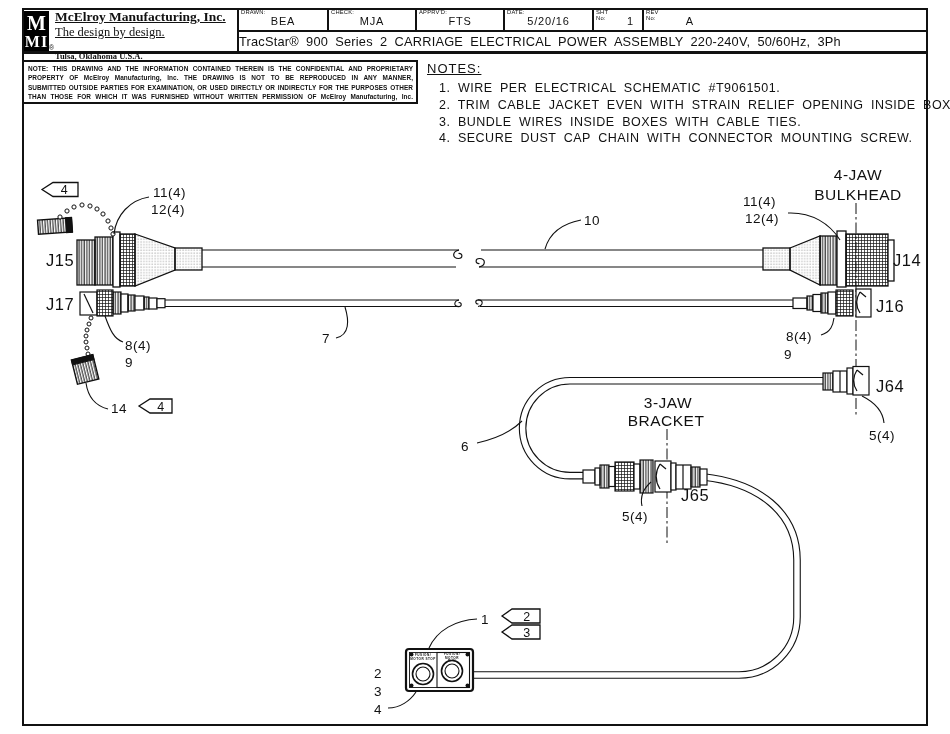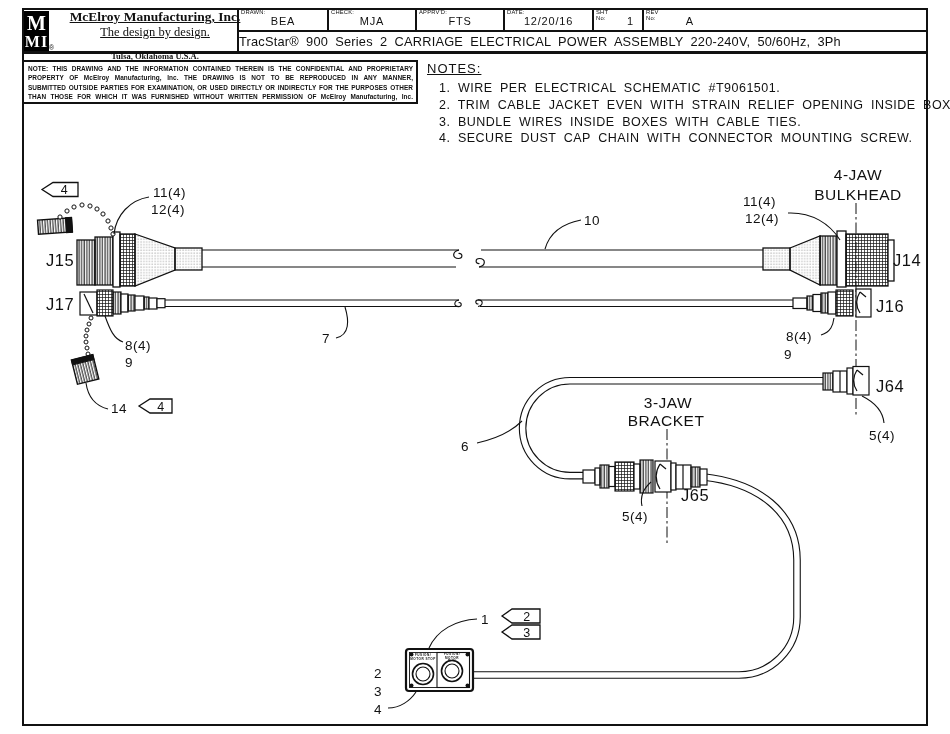--- a/index.html
+++ b/index.html
@@ -6,21 +6,21 @@
     font-family:"Liberation Sans",sans-serif;color:#111;}
   .page{position:relative;width:950px;height:734px;background:#fff;}
   .frame{position:absolute;left:22px;top:8px;width:902px;height:714px;border:2px solid #111;}
   
   .tband{position:absolute;left:22px;top:8px;width:906px;height:46px;border-bottom:3px solid #111;box-sizing:border-box;}
   .logo{position:absolute;left:2px;top:3px;width:25px;height:40px;background:#000;color:#fff;
     font-family:"Liberation Serif",serif;font-weight:bold;text-align:center;line-height:1;}
   .logo .l1{font-size:20px;margin-top:2px;}
   .logo .l2{font-size:16px;margin-top:1px;letter-spacing:1px;}
   .reg-mark{position:absolute;left:27px;top:36px;font-size:7px;}
-  .company{position:absolute;left:33px;top:1px;width:200px;text-align:center;font-family:"Liberation Serif",serif;}
+  .company{position:absolute;left:33px;top:1px;width:200px;text-align:left;font-family:"Liberation Serif",serif;}
   .company .cname{font-size:13.5px;font-weight:bold;text-decoration:underline;white-space:nowrap;}
   .company .ctag{font-size:12.5px;text-decoration:underline;white-space:nowrap;margin-top:0px;}
   .company .cloc{font-size:8.5px;font-weight:bold;white-space:nowrap;margin-top:11px;}
   .fields{position:absolute;left:215px;top:0;width:671px;height:22px;display:flex;box-sizing:border-box;}
   .fcell{position:relative;border-left:2px solid #111;box-sizing:border-box;height:22px;}
   .flabel{position:absolute;left:2px;top:1px;font-size:5.8px;letter-spacing:0.2px;white-space:pre-line;line-height:1.1;}
   .fvalue{position:absolute;left:0;right:0;top:7px;text-align:center;font-size:11px;letter-spacing:0.8px;}
   .trow{position:absolute;left:215px;top:22px;width:691px;height:21px;border-left:2px solid #111;border-top:2px solid #111;
     box-sizing:border-box;text-align:left;font-size:12.8px;letter-spacing:0.2px;word-spacing:3.5px;line-height:20px;white-space:nowrap;}
   
@@ -61,21 +61,21 @@
       <div class="fcell" style="width:88px">
         <div class="flabel">CHECK:</div>
         <div class="fvalue">MJA</div>
       </div>
       <div class="fcell" style="width:88px">
         <div class="flabel">APPRV'D:</div>
         <div class="fvalue">FTS</div>
       </div>
       <div class="fcell" style="width:89px">
         <div class="flabel">DATE:</div>
-        <div class="fvalue">12/20/16</div>
+        <div class="fvalue">5/20/16</div>
       </div>
       <div class="fcell" style="width:50px">
         <div class="flabel">SHT
 No:</div>
         <div class="fvalue" style="text-align:right;padding-right:8px">1</div>
       </div>
       <div class="fcell" style="width:70px">
         <div class="flabel">REV
 No:</div>
         <div class="fvalue" style="text-align:right;padding-right:18px">A</div>

